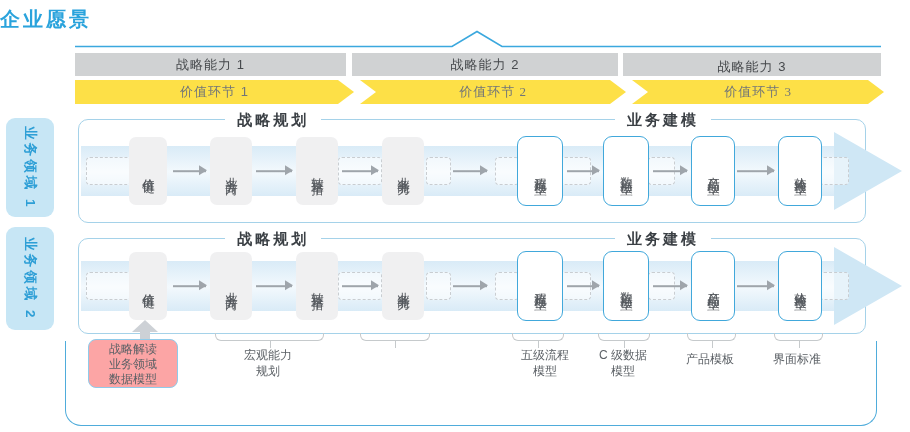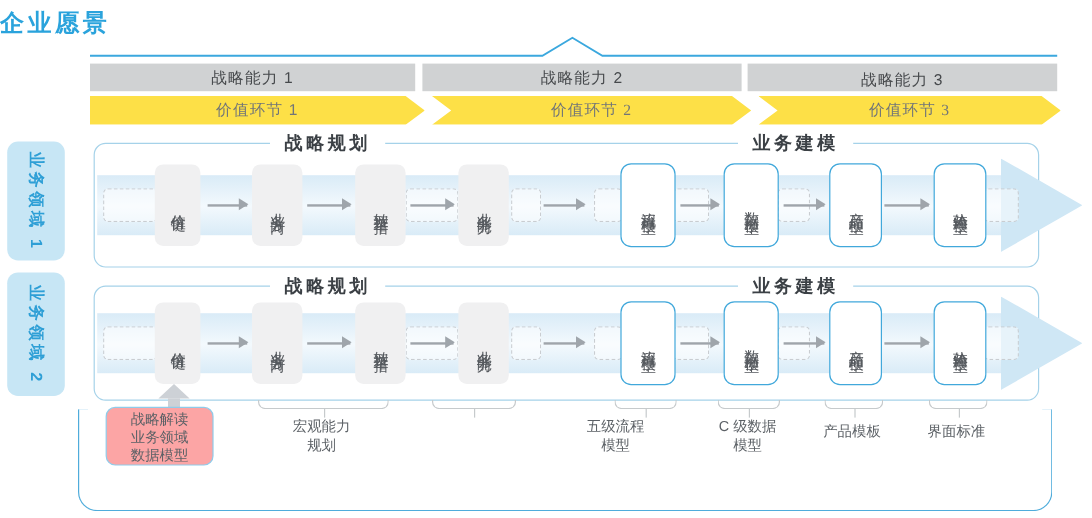--- a/index.html
+++ b/index.html
@@ -184,21 +184,21 @@
     <span>规划</span>
   </div>
 
   <div class="bracket" style="left:360px;width:68px;">
       <i></i>
     </div>
 
   <div class="bracket" style="left:512px;width:50px;">
       <i></i>
     </div>
-  <div class="anno" style="left:513px;top:348px;">
+  <div class="anno" style="left:545px;top:348px;">
     <span>五级流程</span>
     <span>模型</span>
   </div>
 
   <div class="bracket" style="left:598px;width:50px;">
       <i></i>
     </div>
   <div class="anno" style="left:623px;top:348px;">
     <span>C 级数据</span>
     <span>模型</span>

